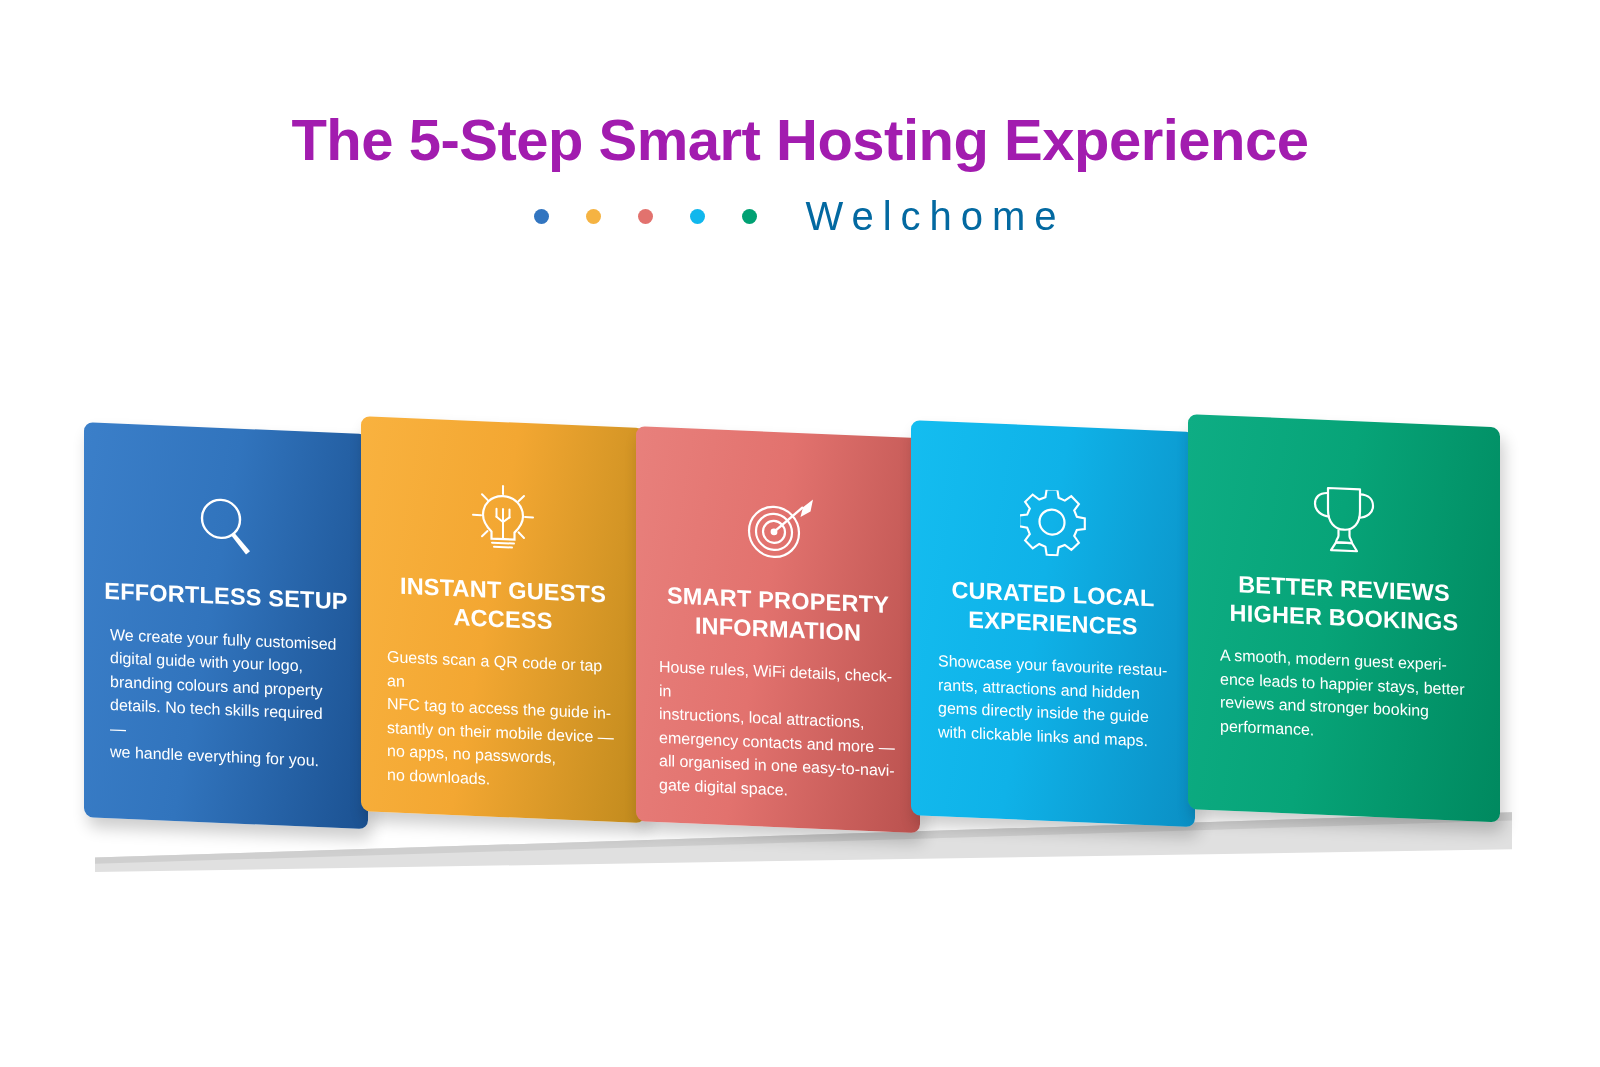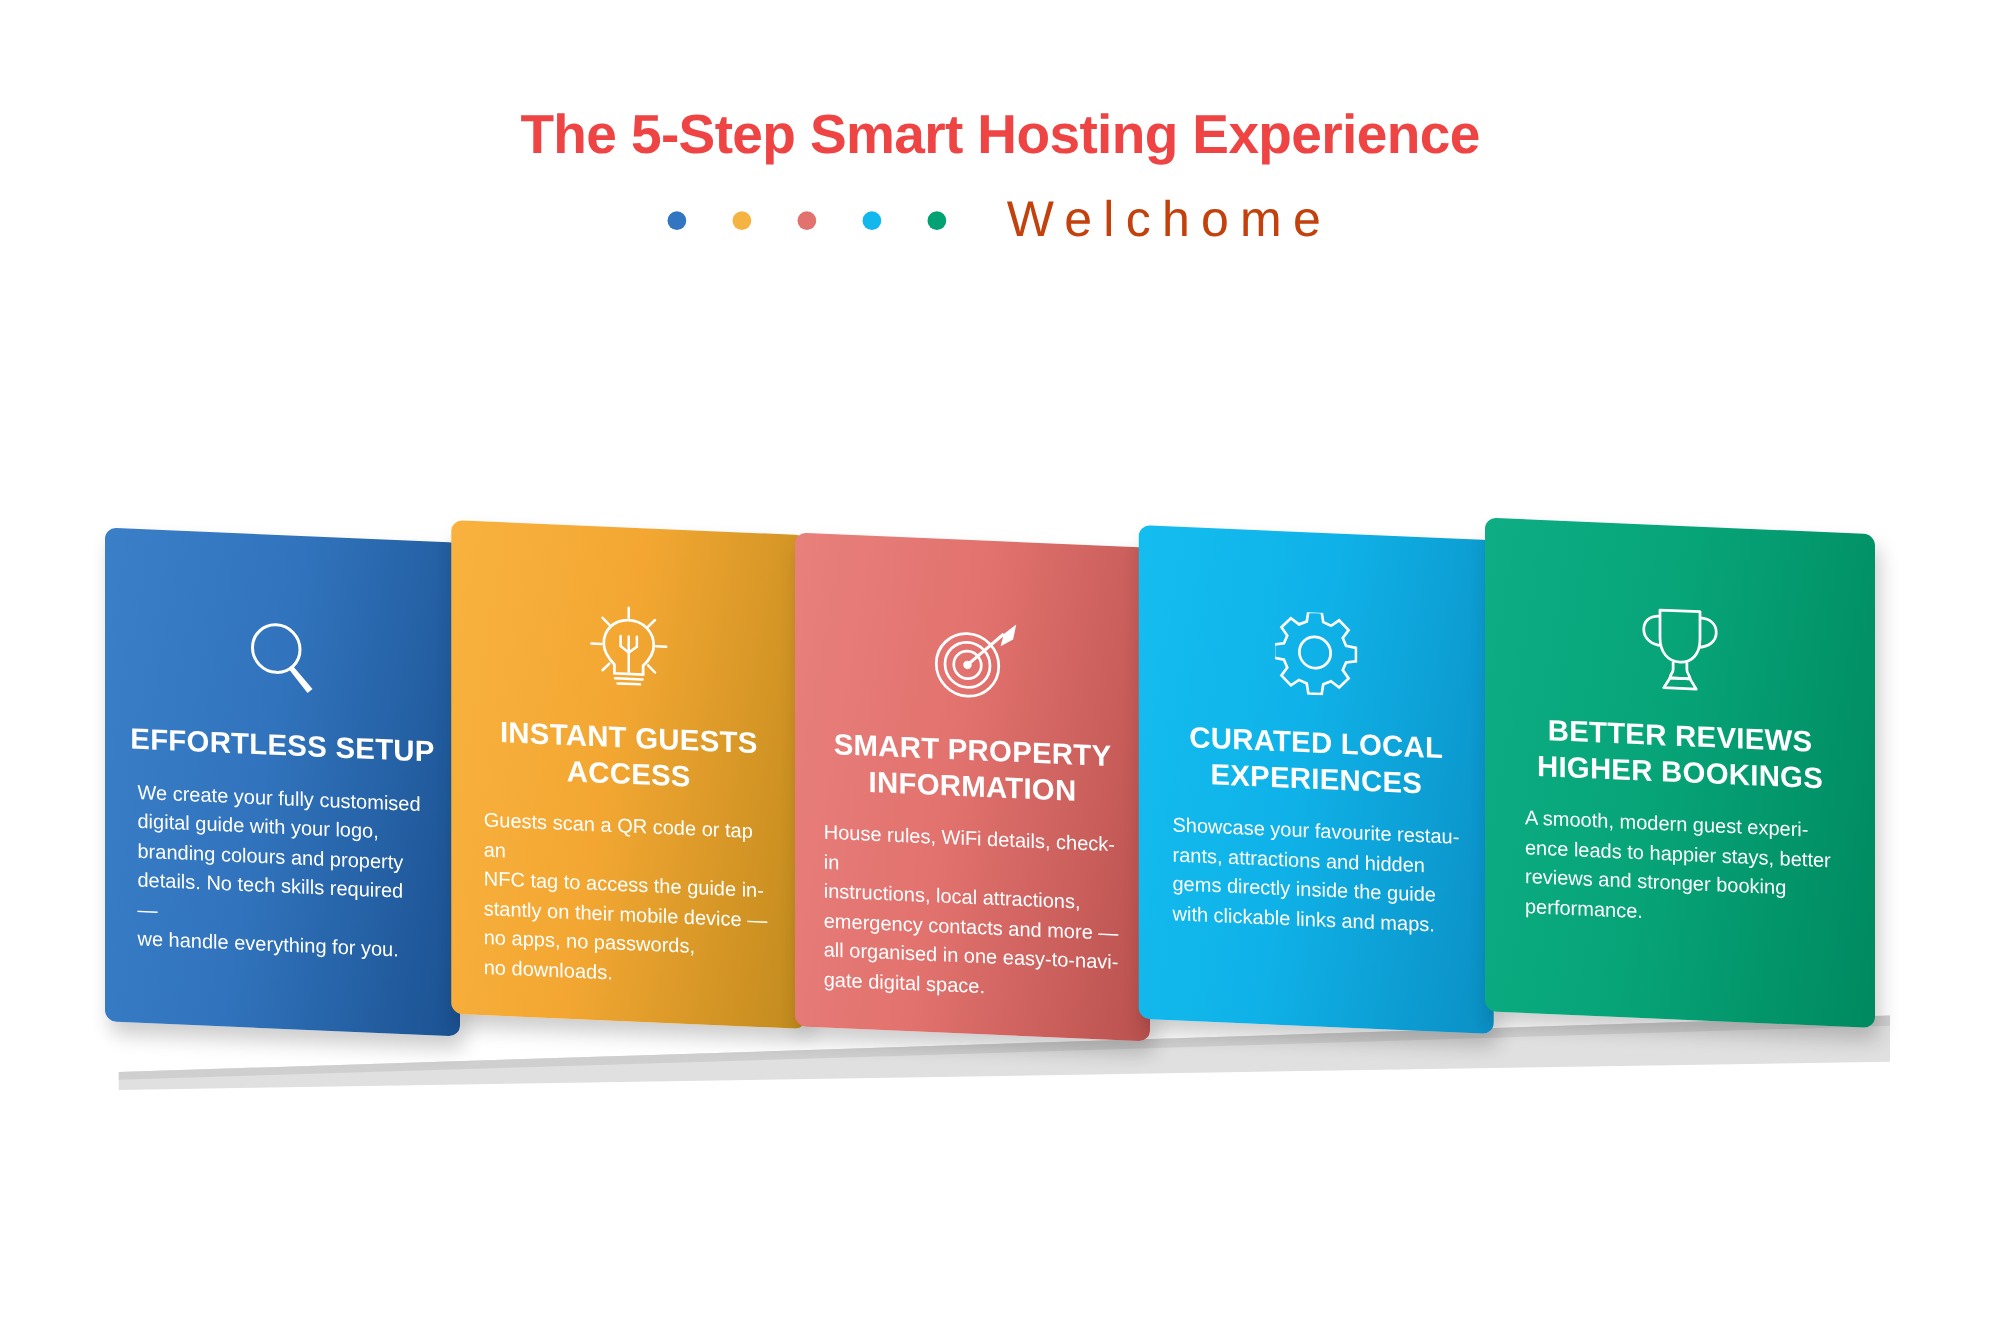--- a/index.html
+++ b/index.html
@@ -17,26 +17,26 @@
 
   
   #header {
     position: absolute;
     top: 0; left: 0;
     width: 1600px;
     text-align: center;
   }
   #page-title {
     margin: 0;
-    padding-top: 84px;
-    font-family: "Liberation Sans", sans-serif;
-    font-size: 44px;
+    padding-top: 108px;
+    font-family: "Liberation Sans", sans-serif;
+    font-size: 58px;
     font-weight: bold;
     letter-spacing: -0.5px;
-    color: #ef4444;
+    color: #a21caf;
     line-height: 1.1;
     white-space: nowrap;
   }
   #subtitle-row {
     margin-top: 22px;
     display: flex;
     align-items: center;
     justify-content: center;
     gap: 0;
   }
@@ -49,21 +49,21 @@
   .dot {
     width: 15px;
     height: 15px;
     border-radius: 50%;
   }
   #brand-name {
     font-family: "Liberation Sans", sans-serif;
     font-size: 40px;
     font-weight: 400;
     letter-spacing: 9px;
-    color: #c2410c;
+    color: #0369a1;
     white-space: nowrap;
   }
 
   
   #deck {
     position: absolute;
     left: 0;
     top: 400px;
     width: 1600px;
     height: 460px;

